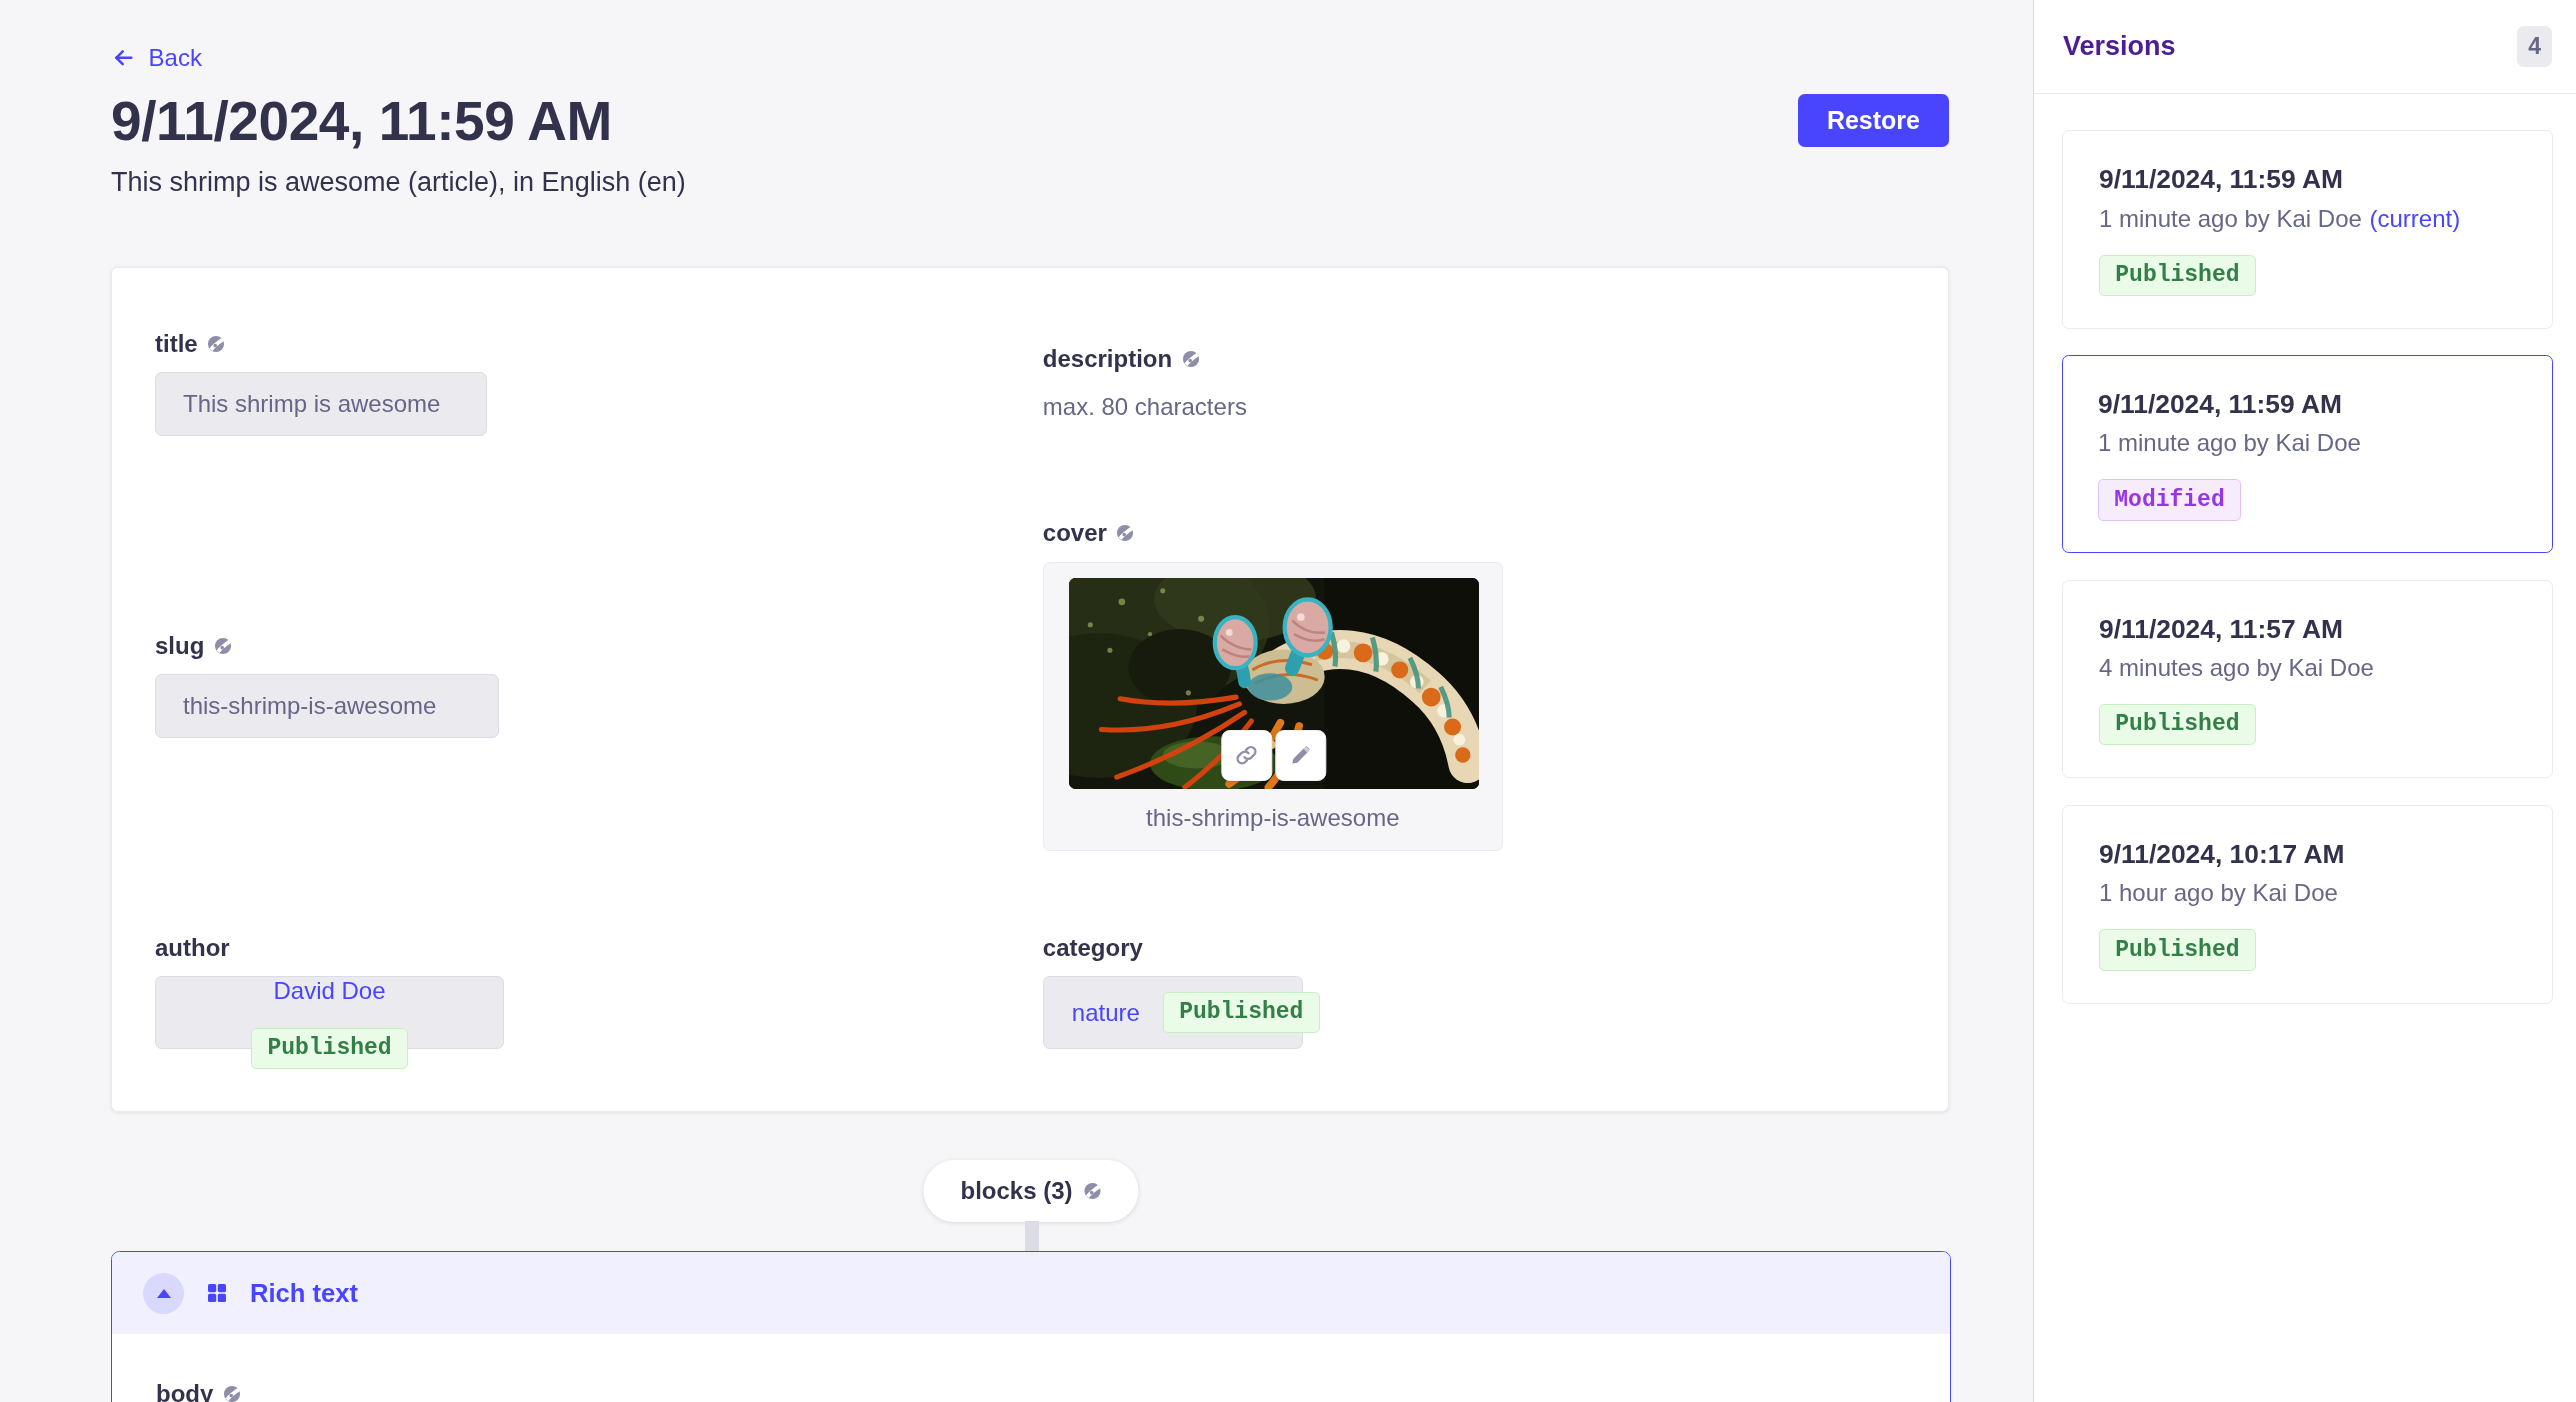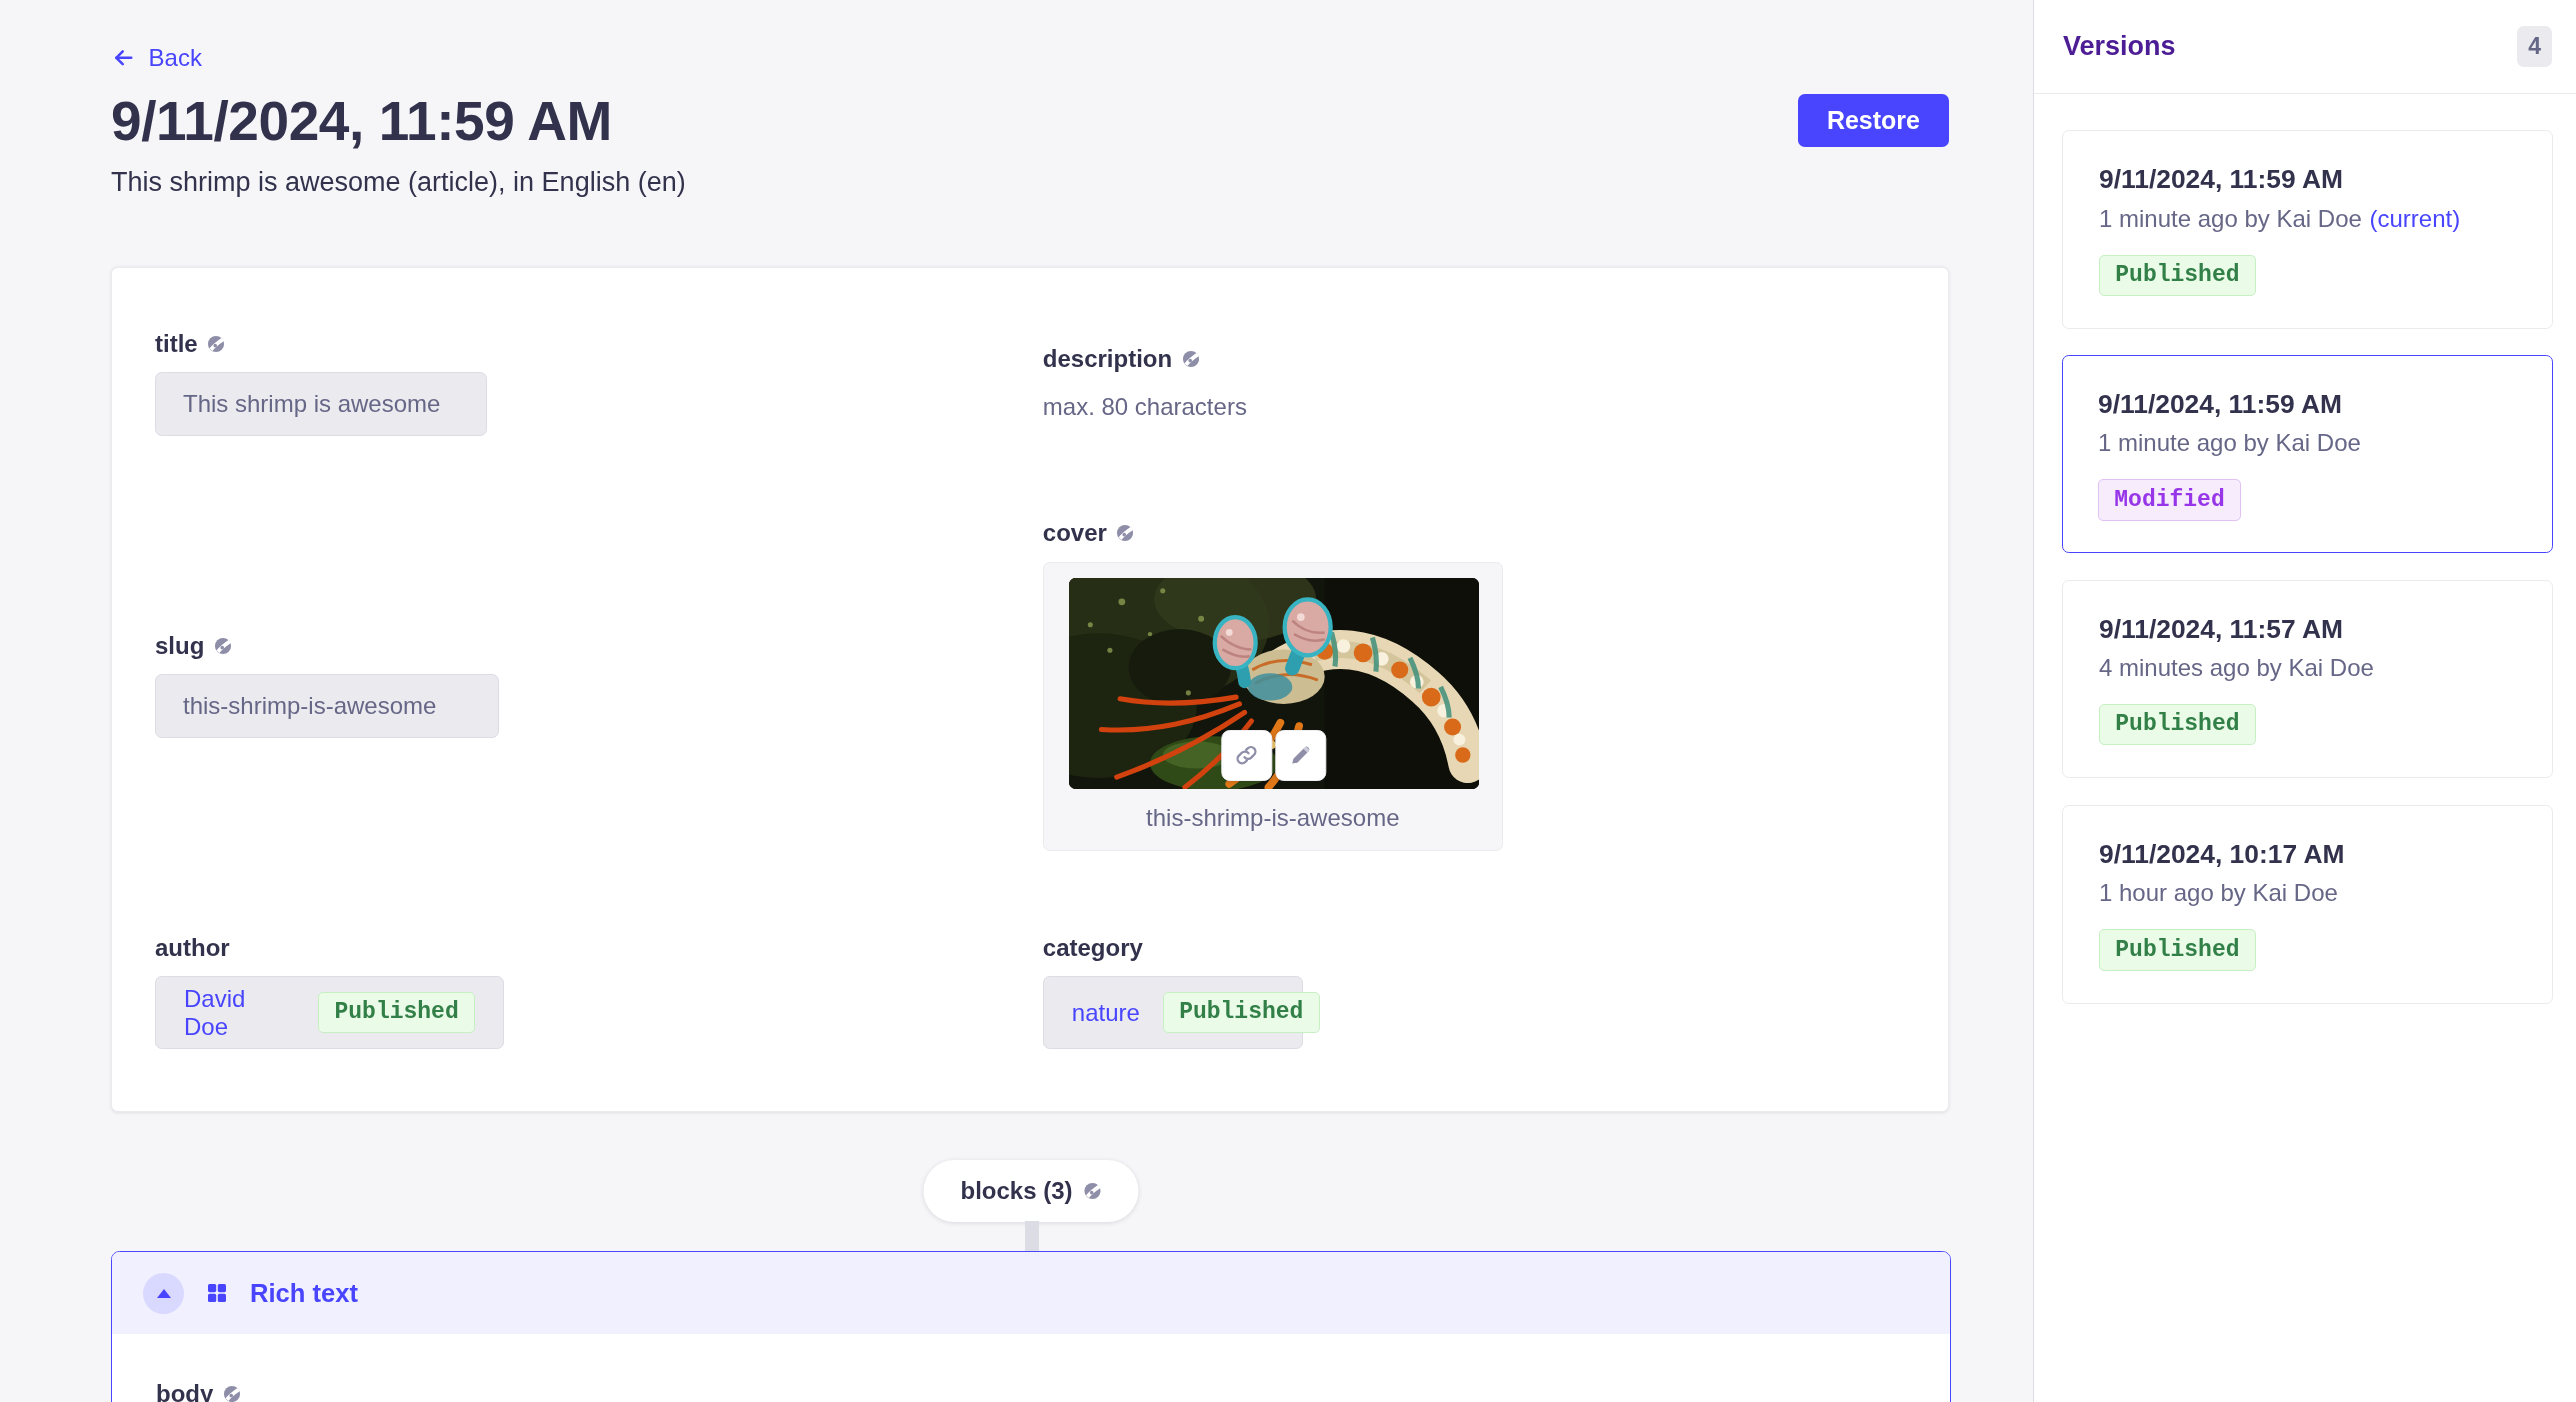--- a/index.html
+++ b/index.html
@@ -50,21 +50,21 @@
   .media-img { position:relative; width:410px; height:211px; border-radius:6.8px; overflow:hidden; background:#12150c; }
   .img-actions { position:absolute; left:50%; bottom:8.5px; transform:translateX(-50%); display:flex; gap:3.4px; }
   .img-btn { width:51px; height:51px; background:#fff; border:0.9px solid #F0F0F3; border-radius:8.5px;
              display:flex; align-items:center; justify-content:center; cursor:pointer;
              box-shadow:0 0.9px 3.4px rgba(33,33,52,.18); }
   .img-btn svg { width:26.4px; height:26.4px; }
   .media-caption { text-align:center; font-size:24px; color:#666687; padding:14.5px 0 18px; }
 
   .relation-box { height:73px; background:#EAEAEF; border:0.9px solid #DCDCE4; border-radius:6.8px;
                   display:flex; align-items:center; gap:23px; padding:0 28px; }
-  .w-author { width:349px; }
+  .w-author { width:349px;flex-direction:column; }
   .w-category { width:260px; }
   .relation-link { color:#4945FF; font-size:24px; text-decoration:none; cursor:pointer; }
 
   .status-badge { display:inline-block; font-size:23px; font-weight:600;
                   padding:5.1px 15.3px; border-radius:5.1px; line-height:29px;font-family:Liberation Mono, monospace; }
   .badge-published { color:#328048; background:#EAFBE7; border:0.9px solid #C6F0C2; }
   .badge-modified  { color:#9736E8; background:#F6ECFC; border:0.9px solid #E0C1F4; }
 
   .blocks-pill { position:absolute; left:1015px; top:1160px; transform:translateX(-50%);
                  height:62px; background:#fff; border-radius:34px;

